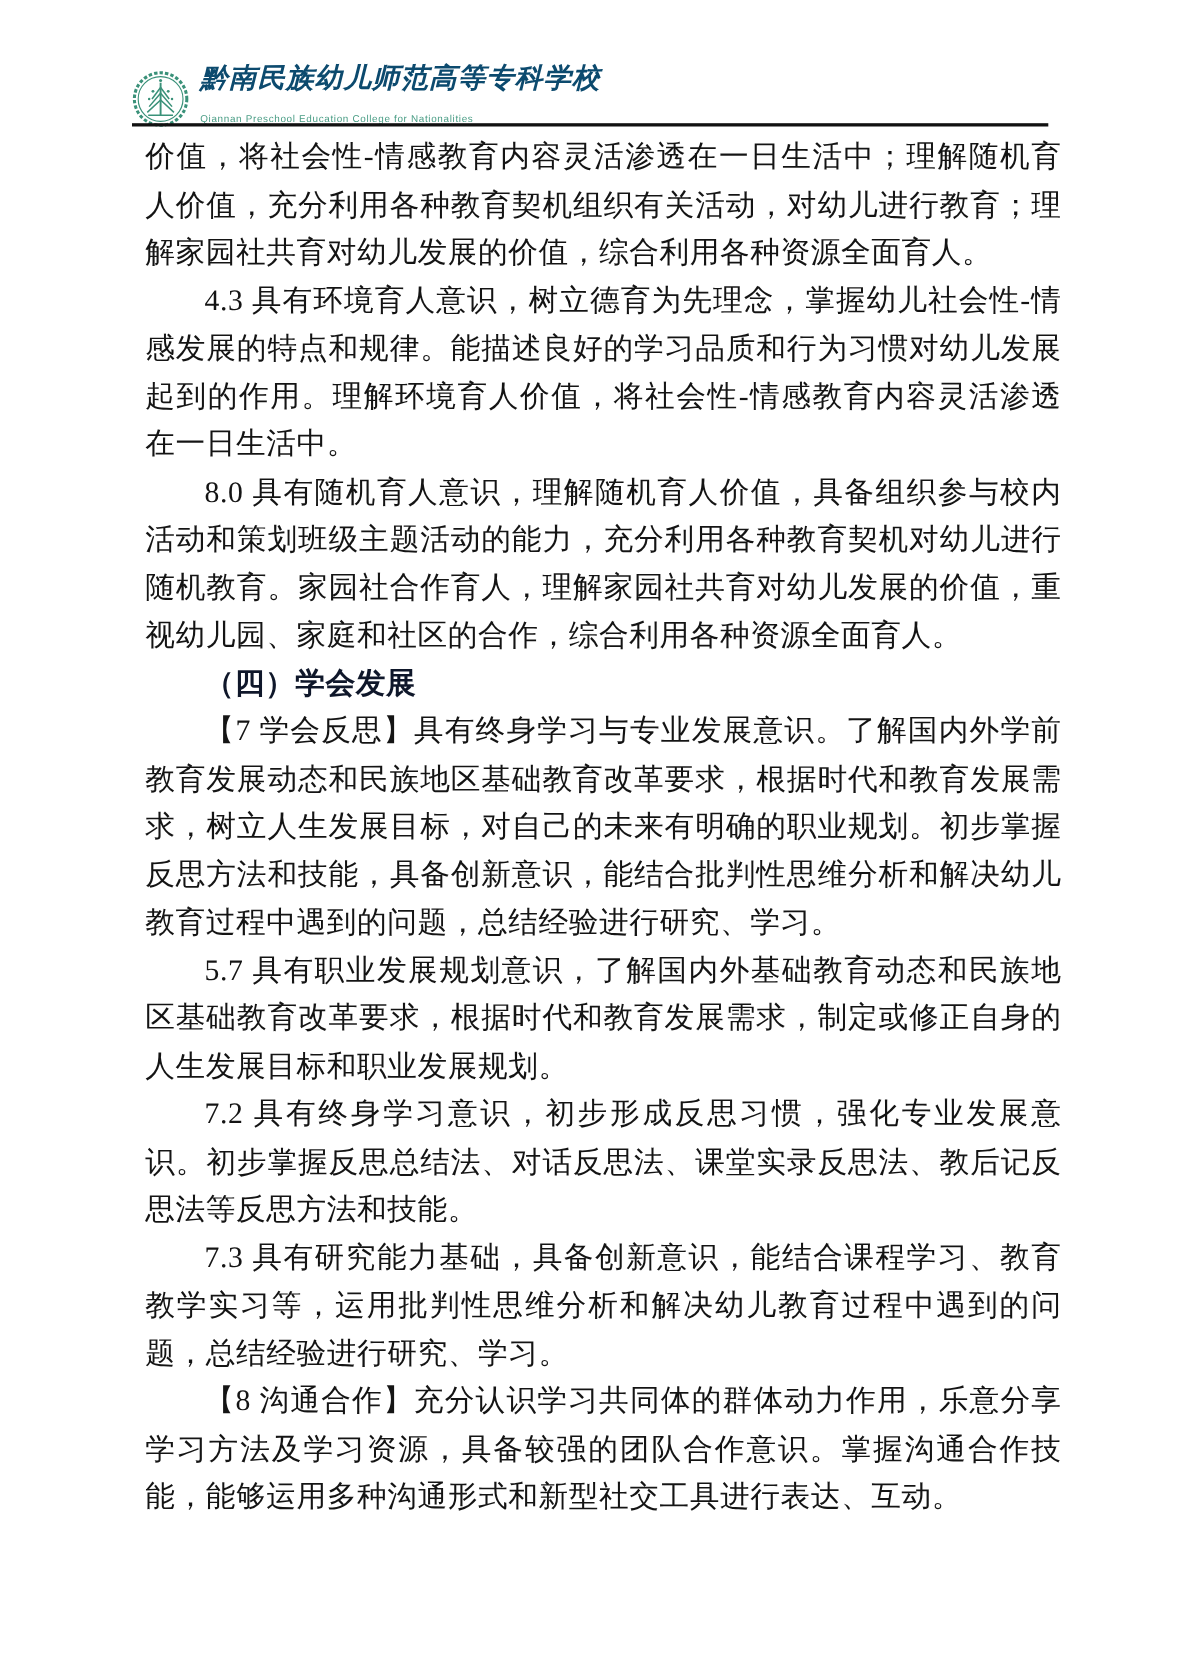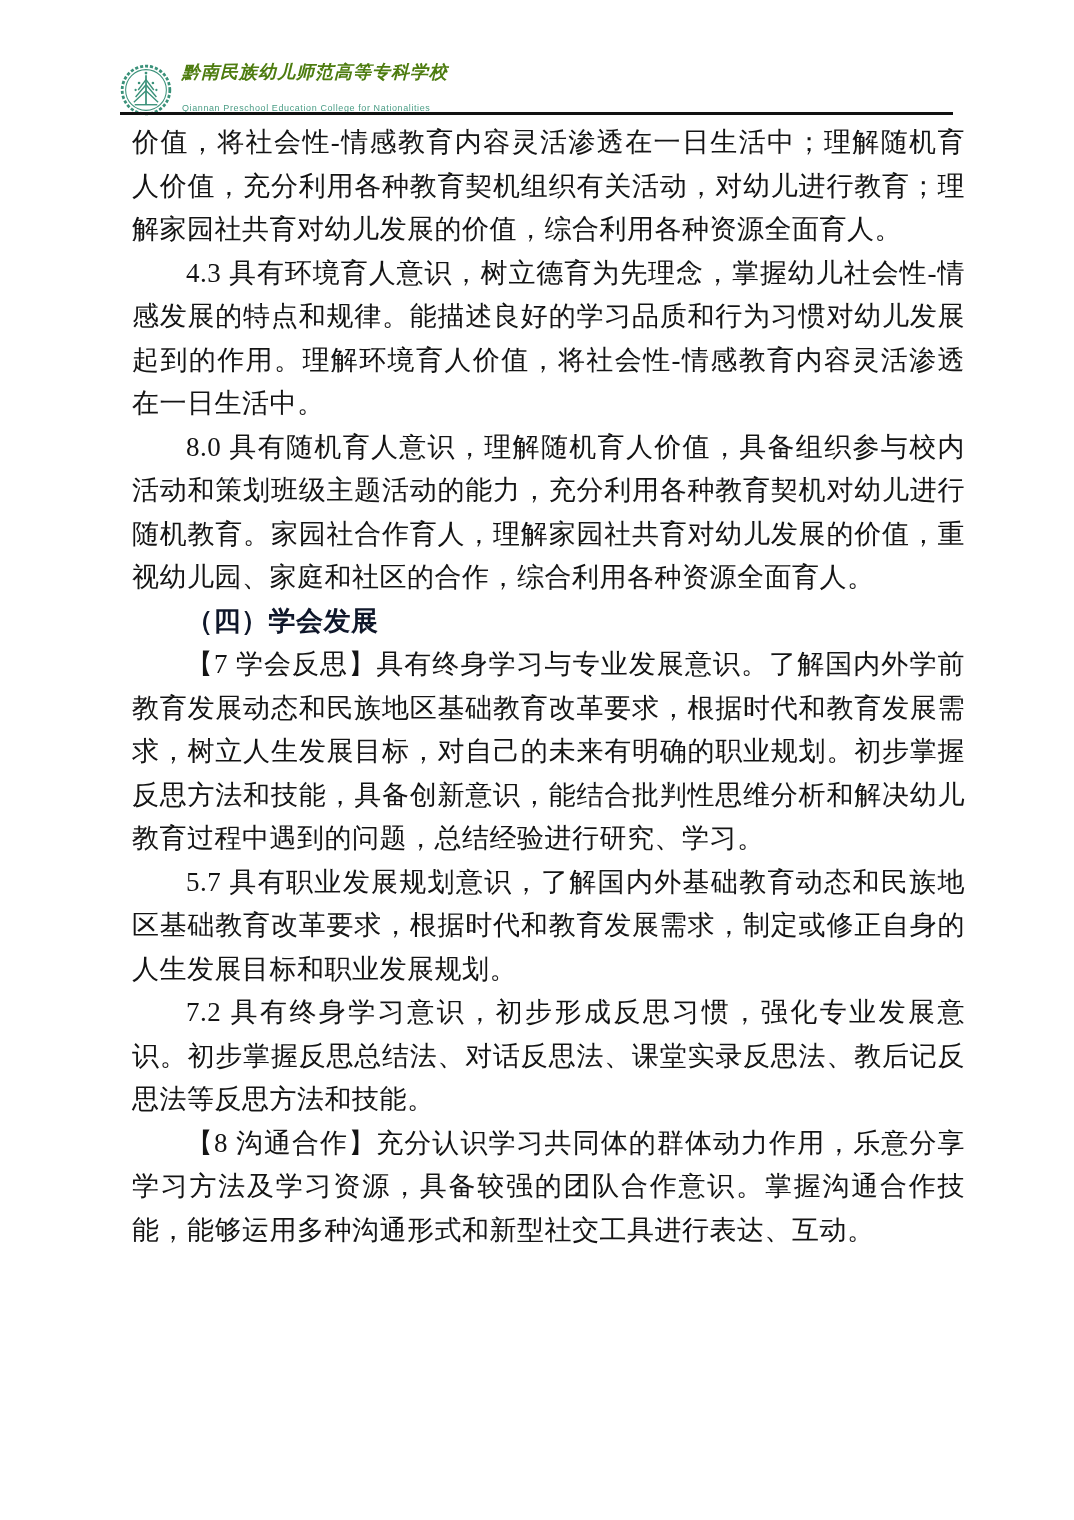--- a/index.html
+++ b/index.html
@@ -15,23 +15,23 @@
 
   
   .header { position: absolute; left: 120px; top: 58px; width: 833px; }
   .logo-row { display: flex; align-items: center; gap: 10px; }
   .seal { width: 52px; height: 52px; flex: 0 0 auto; margin-top: 6px; }
   .logo-text { display: flex; flex-direction: column; justify-content: center; }
   .name-zh {
     font-family: "Liberation Serif", "DejaVu Serif", serif;
     font-weight: bold;
     font-style: italic;
-    font-size: 18px;
+    font-size: 25px;
     letter-spacing: 1px;
-    color: #4d7c0f;
+    color: #0c4a6e;
     line-height: 24px;
     white-space: nowrap;
   }
   .name-en {
     font-family: "Liberation Sans", "DejaVu Sans", sans-serif;
     font-size: 9px;
     letter-spacing: 0.6px;
     color: #4a9d85;
     line-height: 12px;
     white-space: nowrap;
@@ -104,16 +104,17 @@
   <div class="header-rule"></div>
 
   <div class="content">
     <p class="para no-indent">价值，将社会性-情感教育内容灵活渗透在一日生活中；理解随机育人价值，充分利用各种教育契机组织有关活动，对幼儿进行教育；理解家园社共育对幼儿发展的价值，综合利用各种资源全面育人。</p>
     <p class="para">4.3 具有环境育人意识，树立德育为先理念，掌握幼儿社会性-情感发展的特点和规律。能描述良好的学习品质和行为习惯对幼儿发展起到的作用。理解环境育人价值，将社会性-情感教育内容灵活渗透在一日生活中。</p>
     <p class="para">8.0 具有随机育人意识，理解随机育人价值，具备组织参与校内活动和策划班级主题活动的能力，充分利用各种教育契机对幼儿进行随机教育。家园社合作育人，理解家园社共育对幼儿发展的价值，重视幼儿园、家庭和社区的合作，综合利用各种资源全面育人。</p>
     <h3 class="heading">（四）学会发展</h3>
     <p class="para">【7 学会反思】具有终身学习与专业发展意识。了解国内外学前教育发展动态和民族地区基础教育改革要求，根据时代和教育发展需求，树立人生发展目标，对自己的未来有明确的职业规划。初步掌握反思方法和技能，具备创新意识，能结合批判性思维分析和解决幼儿教育过程中遇到的问题，总结经验进行研究、学习。</p>
     <p class="para">5.7 具有职业发展规划意识，了解国内外基础教育动态和民族地区基础教育改革要求，根据时代和教育发展需求，制定或修正自身的人生发展目标和职业发展规划。</p>
     <p class="para">7.2 具有终身学习意识，初步形成反思习惯，强化专业发展意识。初步掌握反思总结法、对话反思法、课堂实录反思法、教后记反思法等反思方法和技能。</p>
+    <p class="para">7.3 具有研究能力基础，具备创新意识，能结合课程学习、教育教学实习等，运用批判性思维分析和解决幼儿教育过程中遇到的问题，总结经验进行研究、学习。</p>
     <p class="para">【8 沟通合作】充分认识学习共同体的群体动力作用，乐意分享学习方法及学习资源，具备较强的团队合作意识。掌握沟通合作技能，能够运用多种沟通形式和新型社交工具进行表达、互动。</p>
   </div>
 
 </div>
 
 </body></html>

